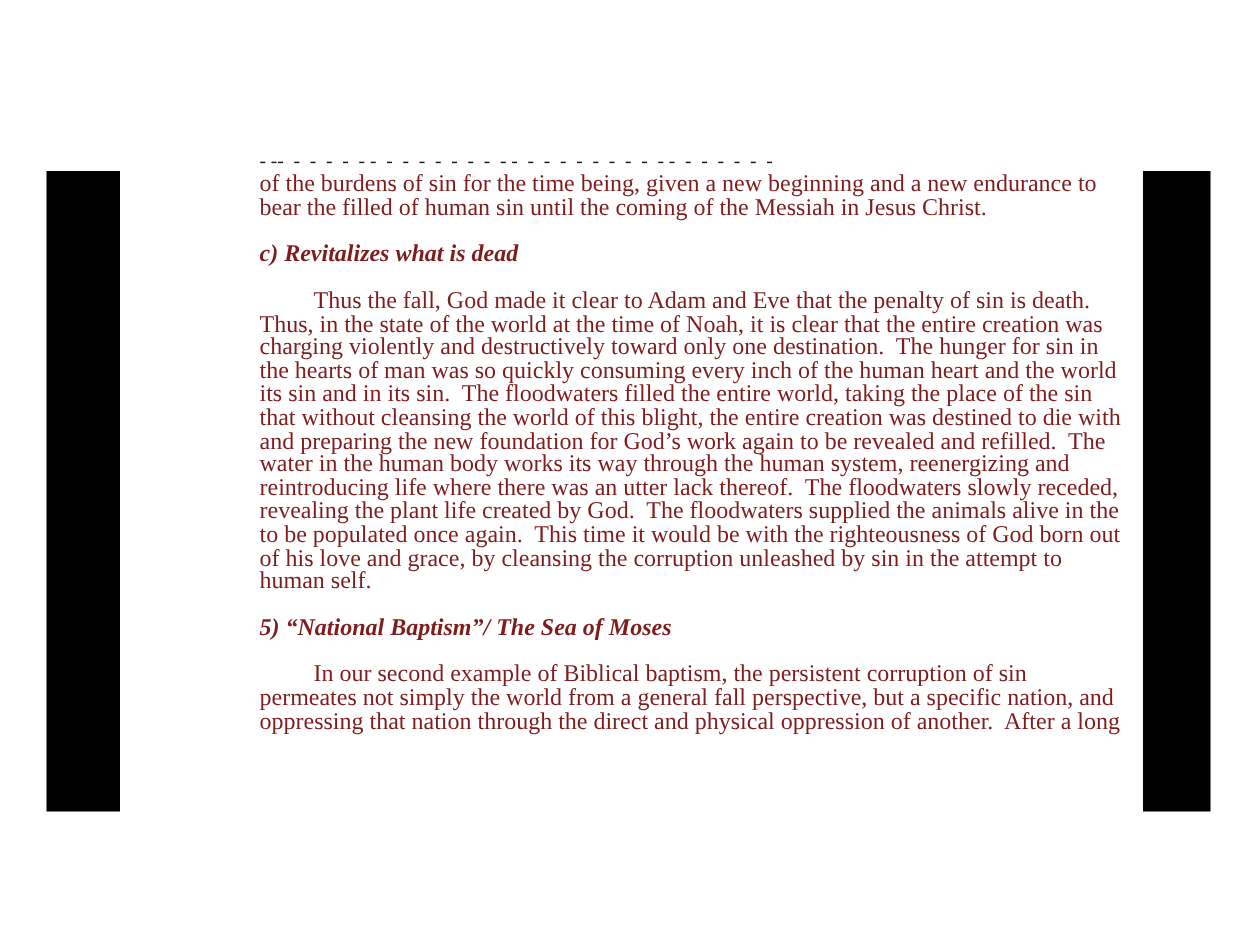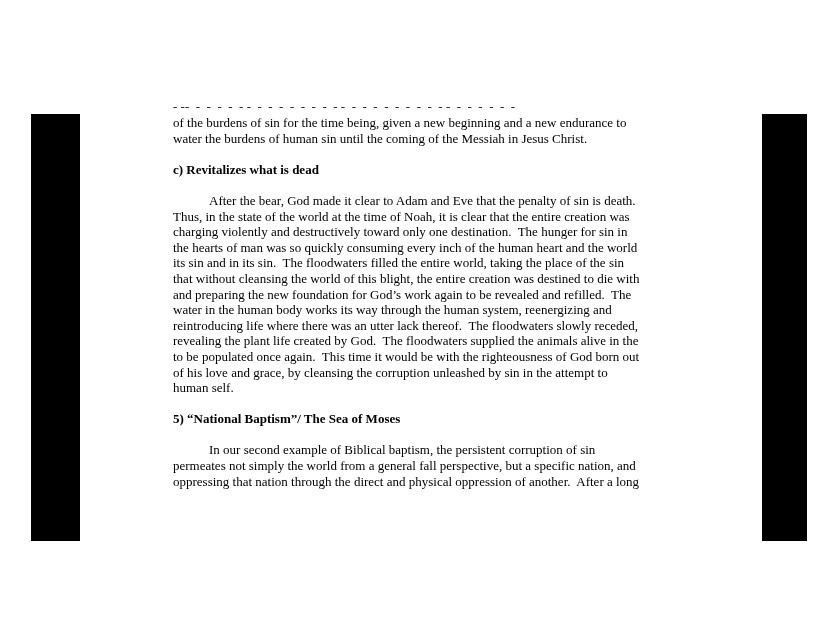--- a/index.html
+++ b/index.html
@@ -36,31 +36,32 @@
     white-space: pre;
     font-size: 13px;
     color: #1a1a1a;
     line-height: 15.6px;
   }
   #doc-text {
     position: absolute;
     left: 173px;
     top: 115px;
     width: 500px;
-    font-size: 13px;
-    color: #000000;
+    font-size: 16px;
+    color: #7f1d1d;
   }
   .line {
     height: 15.6px;
     line-height: 15.6px;
     white-space: pre;
   }
   .indent { padding-left: 36px; }
   .heading {
     font-weight: bold;
+    font-style: italic;
   }
   #bottom-mask {
     position: absolute;
     left: 100px;
     top: 543px;
     width: 640px;
     height: 87px;
     background: #ffffff;
   }
 </style>
@@ -69,25 +70,25 @@
 
 <div id="canvas">
 
   <div id="bar-left" class="pillarbox"></div>
   <div id="bar-right" class="pillarbox"></div>
 
   <div id="partial-line">- --  -  -  -  -  - -  -  -  -  -  -  -  -  - -  -  -  -  -  -  -  -  -  - -  -  -  -  -  -  -</div>
 
   <div id="doc-text">
     <div class="line">of the burdens of sin for the time being, given a new beginning and a new endurance to</div>
-    <div class="line">water the burdens of human sin until the coming of the Messiah in Jesus Christ.</div>
+    <div class="line">bear the filled of human sin until the coming of the Messiah in Jesus Christ.</div>
     <div class="line"></div>
     <div class="line heading">c) Revitalizes what is dead</div>
     <div class="line"></div>
-    <div class="line indent">After the bear, God made it clear to Adam and Eve that the penalty of sin is death.</div>
+    <div class="line indent">Thus the fall, God made it clear to Adam and Eve that the penalty of sin is death.</div>
     <div class="line">Thus, in the state of the world at the time of Noah, it is clear that the entire creation was</div>
     <div class="line">charging violently and destructively toward only one destination.  The hunger for sin in</div>
     <div class="line">the hearts of man was so quickly consuming every inch of the human heart and the world</div>
     <div class="line">its sin and in its sin.  The floodwaters filled the entire world, taking the place of the sin</div>
     <div class="line">that without cleansing the world of this blight, the entire creation was destined to die with</div>
     <div class="line">and preparing the new foundation for God’s work again to be revealed and refilled.  The</div>
     <div class="line">water in the human body works its way through the human system, reenergizing and</div>
     <div class="line">reintroducing life where there was an utter lack thereof.  The floodwaters slowly receded,</div>
     <div class="line">revealing the plant life created by God.  The floodwaters supplied the animals alive in the</div>
     <div class="line">to be populated once again.  This time it would be with the righteousness of God born out</div>

